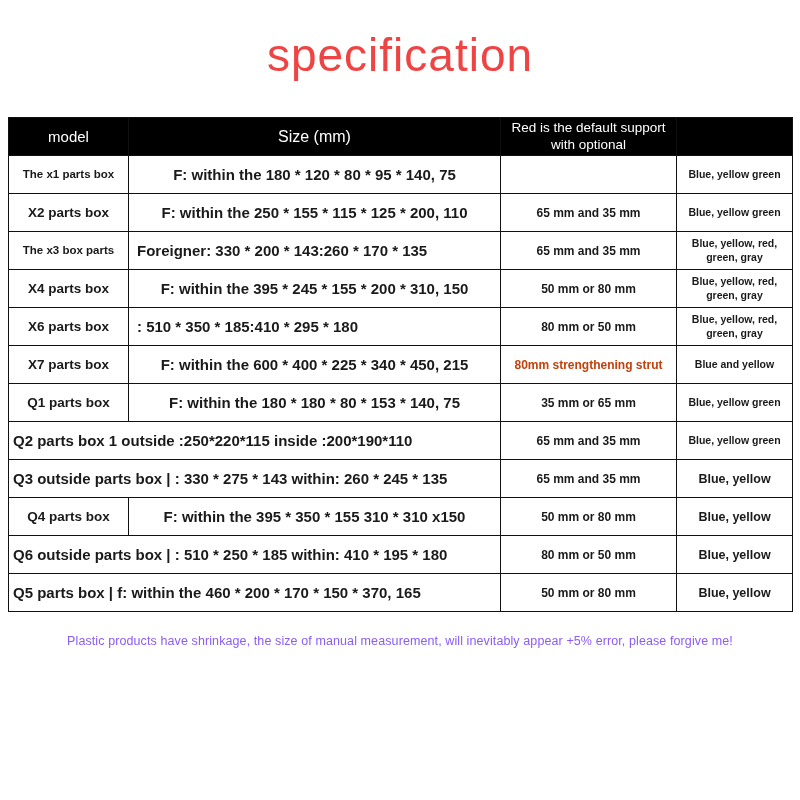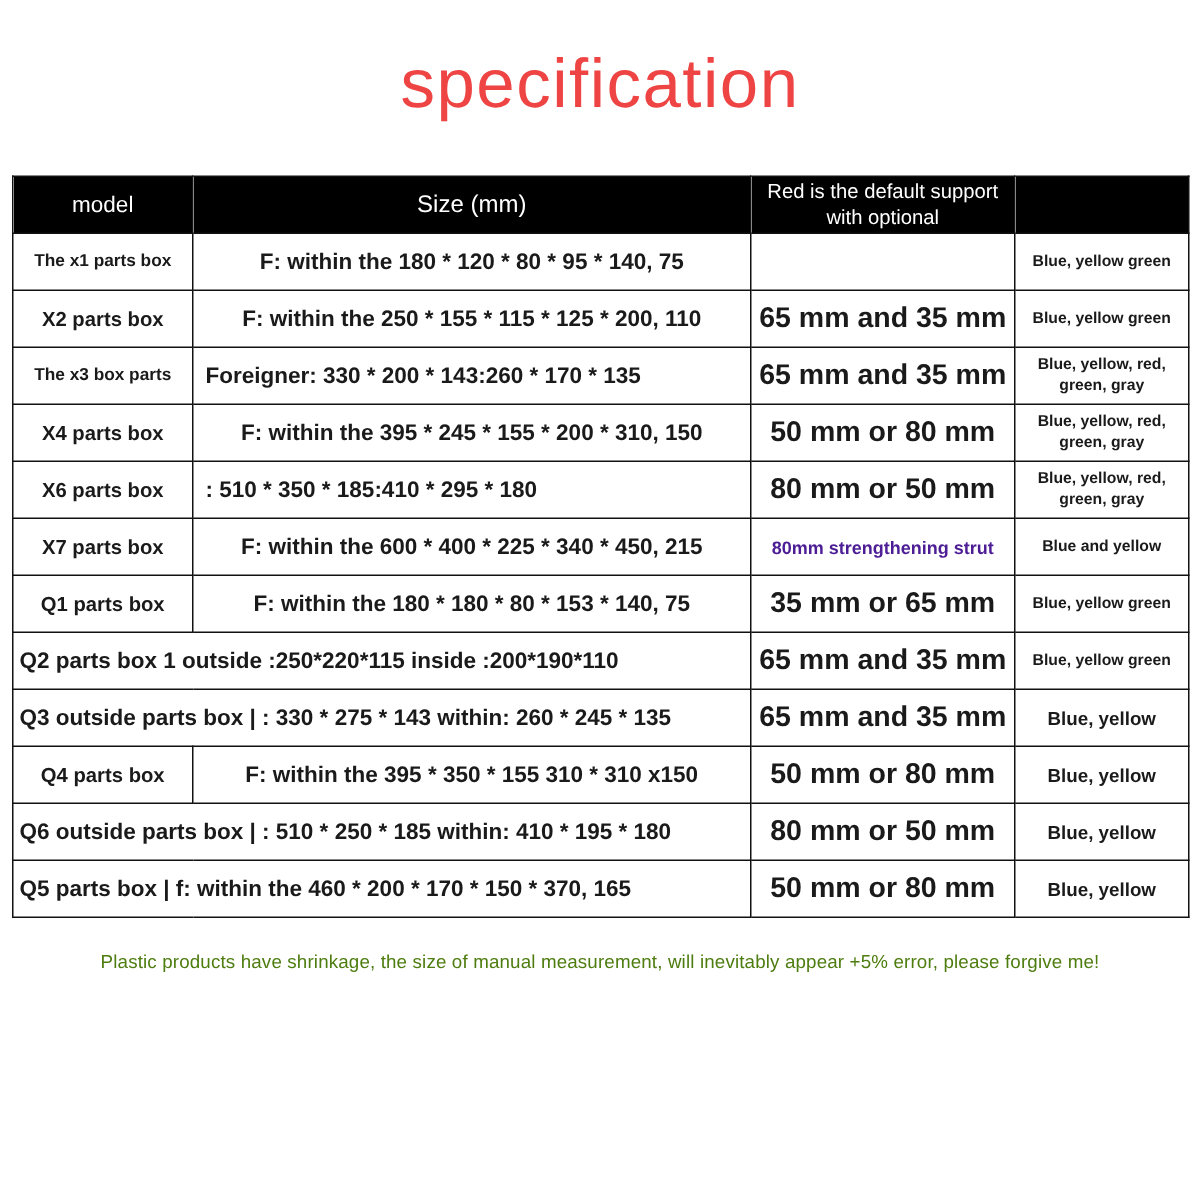--- a/index.html
+++ b/index.html
@@ -88,45 +88,45 @@
     overflow: hidden;
     margin-top: 12px;
   }
   td.size.wide {
     text-align: left;
     padding-left: 8px;
     font-size: 15px;
   }
   td.support {
     text-align: center;
-    font-size: 19px;
+    font-size: 12px;
   }
   td.support.red {
-    color: #4c1d95;
+    color: #c2410c;
     font-size: 12px;
   }
   td.colors {
     text-align: center;
     font-size: 10.5px;
     line-height: 1.3;
   }
   td.colors.big {
     font-size: 12.5px;
   }
   
   td.span-model-size {
     text-align: left;
     font-size: 15px;
     padding-left: 6px;
     margin-left: 36px;
   }
   .footnote {
     margin: 22px 0 0 0;
     text-align: center;
-    color: #4d7c0f;
+    color: #8b5cf6;
     font-size: 12.5px;
     letter-spacing: 0.1px;
   }
 </style>
 </head>
 <body>
 
 <div class="page">
 
   <h1 class="title">specification</h1>

